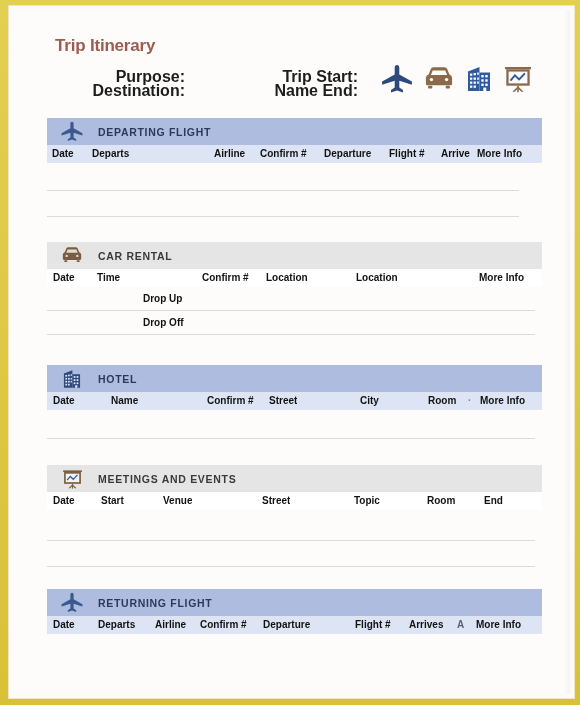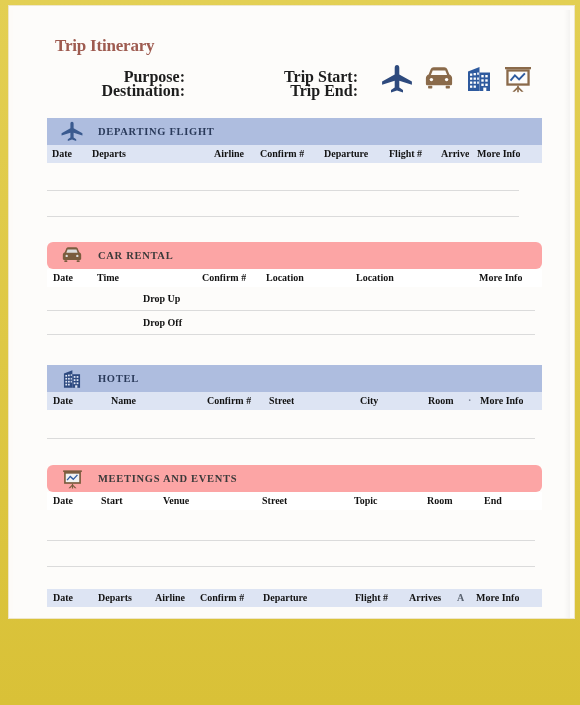--- a/index.html
+++ b/index.html
@@ -19,26 +19,25 @@
     position: absolute;
     left: 0; top: 0;
     width: 580px; height: 705px;
     background: linear-gradient(#e3cf52, #d9c137);
     box-sizing: border-box;
   }
   #frame-inner {
     position: absolute;
     left: 9px; top: 6px;
     width: 565px;
-    height: 612px;
+    height: 692px;
     background: #fdfbf8;
     box-sizing: border-box;
     box-shadow: 0 0 0 1px #efe6c9;
     overflow: hidden;
-    font-family: Liberation Serif, serif;
   }
   #page {
     position: absolute;
     left: 4px; top: 4px;
     width: 557px;
     height: 684px;
     background: #fdfcfa;
     overflow: hidden;
   }
 
@@ -94,21 +93,21 @@
     width: 495px;
   }
   .sec-head {
     height: 27px;
     display: flex;
     align-items: center;
     padding-left: 12px;
     box-sizing: border-box;
   }
   .sec-head.blue { background: #aebddf; }
-  .sec-head.gray { background: #fca5a5; border-radius: 6px; }
+  .sec-head.gray { background: #e5e5e5; }
   .sec-head .sec-icon {
     width: 26px;
     height: 23px;
     display: flex;
     align-items: center;
     justify-content: center;
     flex: 0 0 auto;
   }
   .sec-head .sec-title {
     margin-left: 13px;
@@ -170,21 +169,21 @@
 
       <div id="doc-title">Trip Itinerary</div>
 
       <div class="meta-block" id="meta-left">
         <div>Purpose:</div>
         <div>Destination:</div>
       </div>
 
       <div class="meta-block" id="meta-right">
         <div>Trip Start:</div>
-        <div>Trip End:</div>
+        <div>Name End:</div>
       </div>
 
       <div id="header-icons">
 
         <span>
           <svg width="34" height="30" viewBox="0 0 34 30">
             <path fill="#2e4a7d" d="M17 1c1.5 0 2.3 1.2 2.3 3.1v6.3l12.6 7.2v3.1l-12.6-3.9v6.6l3.7 2.7v2.3L17 26.6l-6 1.8v-2.3l3.7-2.7v-6.6L2.1 20.7v-3.1l12.6-7.2V4.1C14.7 2.2 15.5 1 17 1z"></path>
           </svg>
         </span>
 
@@ -361,20 +360,28 @@
           <span class="c" style="left:380px">Room</span>
           <span class="c" style="left:437px">End</span>
         </div>
         <div class="sec-body" style="height:74px">
           <div class="rule" style="top:30px;width:488px"></div>
           <div class="rule" style="top:56px;width:488px"></div>
         </div>
       </div>
 
       <div class="section" id="sec-returning-flight" style="top:579px">
+        <div class="sec-head blue">
+          <span class="sec-icon">
+            <svg width="24" height="21" viewBox="0 0 34 30">
+              <path fill="#3a5a8f" d="M17 1c1.5 0 2.3 1.2 2.3 3.1v6.3l12.6 7.2v3.1l-12.6-3.9v6.6l3.7 2.7v2.3L17 26.6l-6 1.8v-2.3l3.7-2.7v-6.6L2.1 20.7v-3.1l12.6-7.2V4.1C14.7 2.2 15.5 1 17 1z"></path>
+            </svg>
+          </span>
+          <span class="sec-title">RETURNING FLIGHT</span>
+        </div>
         <div class="col-head blue">
           <span class="c" style="left:6px">Date</span>
           <span class="c" style="left:51px">Departs</span>
           <span class="c" style="left:108px">Airline</span>
           <span class="c" style="left:153px">Confirm #</span>
           <span class="c" style="left:216px">Departure</span>
           <span class="c" style="left:308px">Flight #</span>
           <span class="c" style="left:362px">Arrives</span>
           <span class="c" style="left:410px;color:#59626f">A</span>
           <span class="c" style="left:429px">More Info</span>

